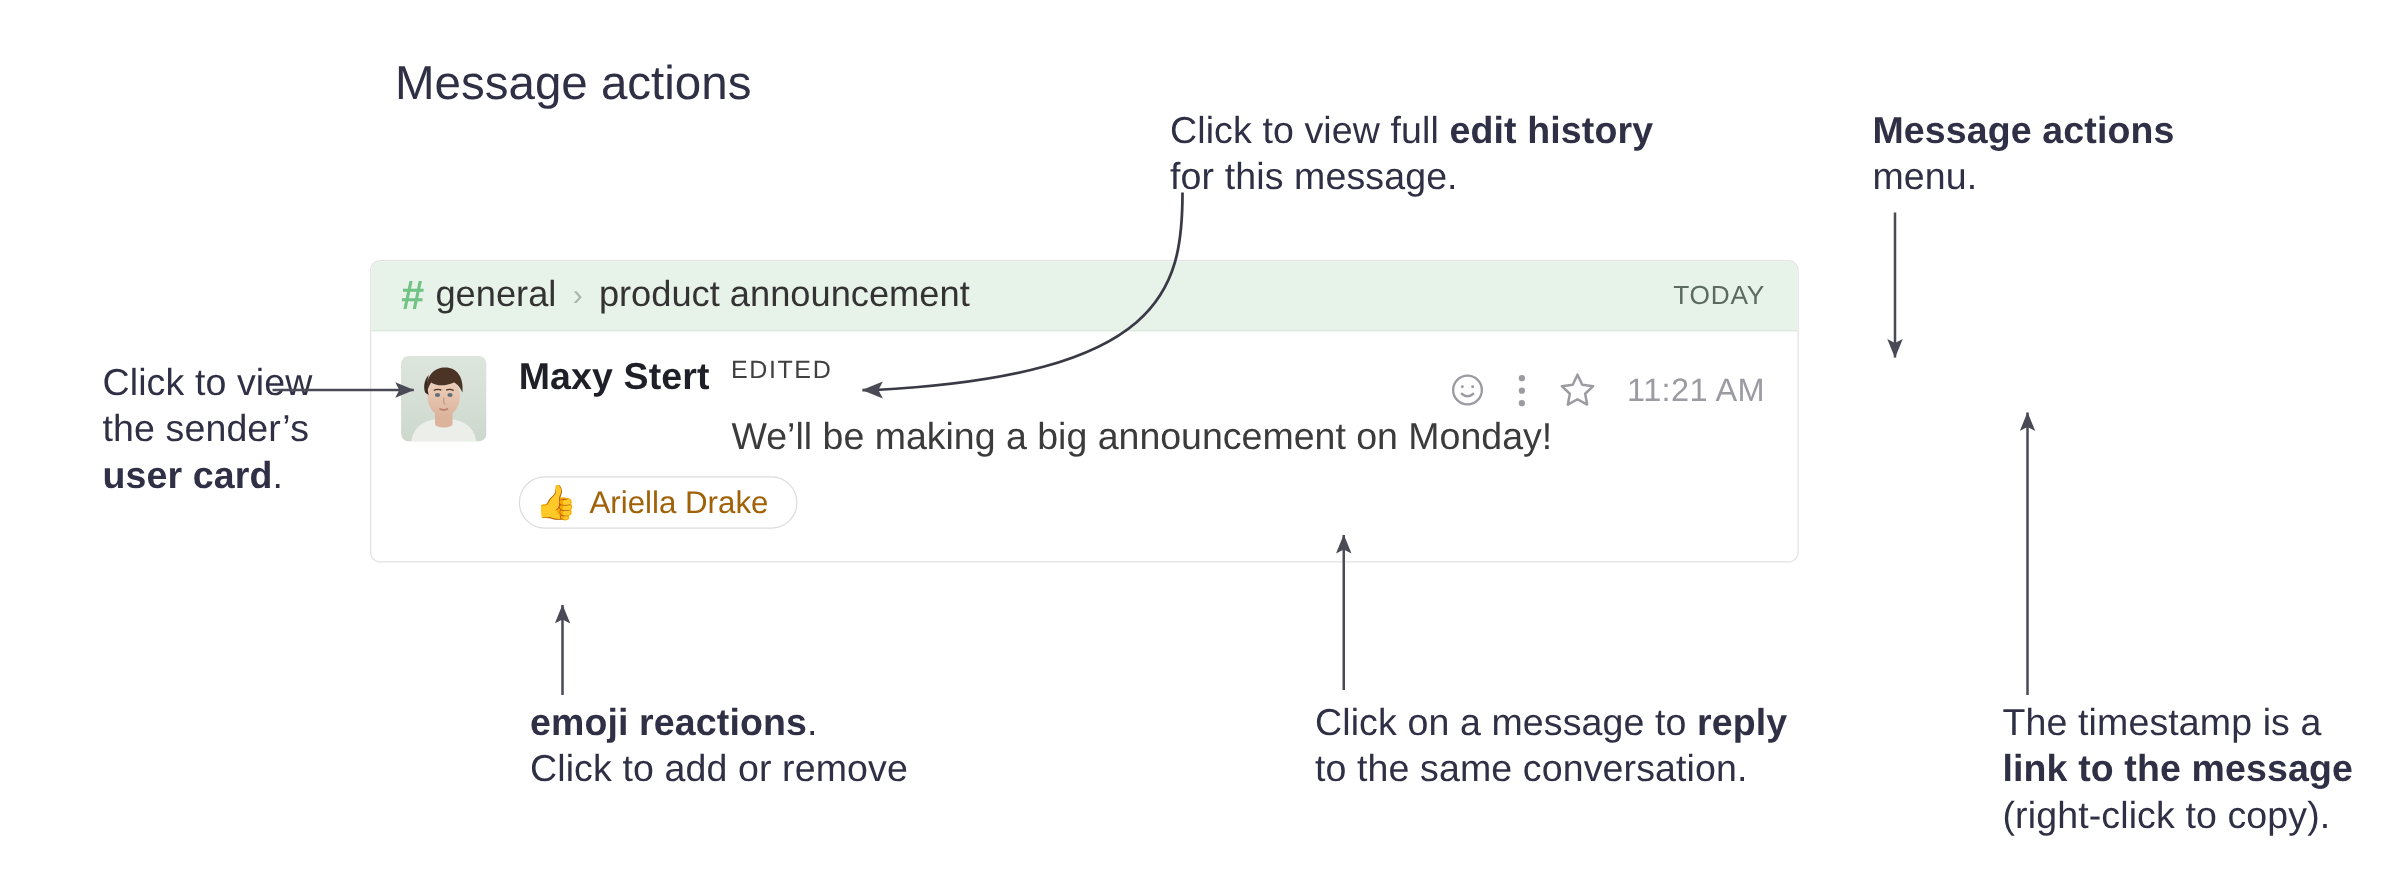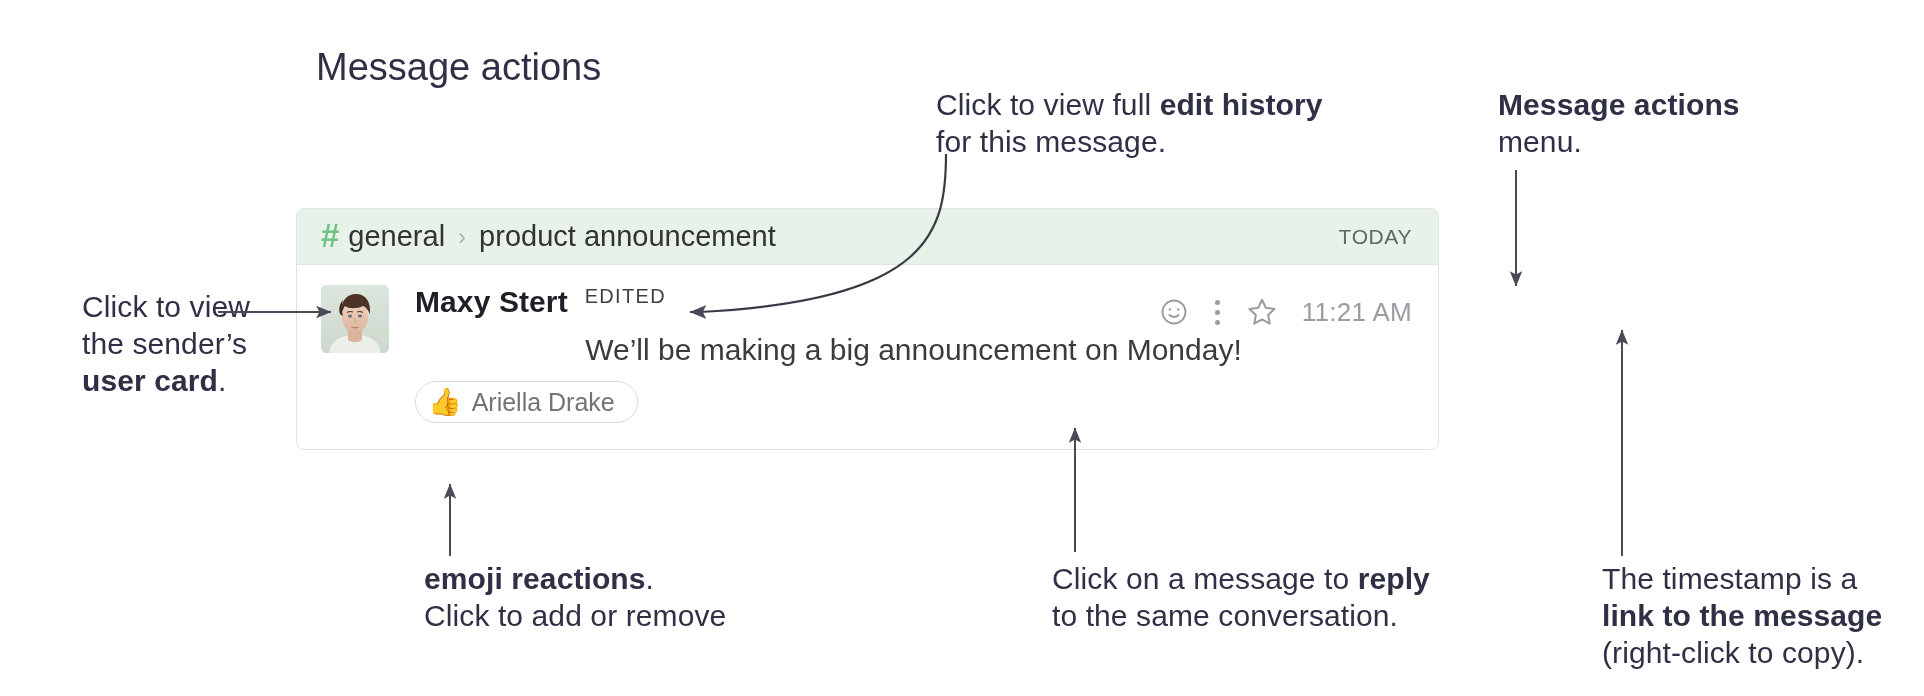--- a/index.html
+++ b/index.html
@@ -175,21 +175,21 @@
     height: 42px;
     box-sizing: border-box;
   }
   #reaction-emoji {
     font-size: 27px;
     line-height: 1;
     margin-right: 10px;
   }
   #reaction-user {
     font-size: 25px;
-    color: #737373;
+    color: #a16207;
   }
 
   
   #message-controls {
     position: absolute;
     right: 26px;
     top: 28px;
     display: flex;
     align-items: center;
     height: 38px;

